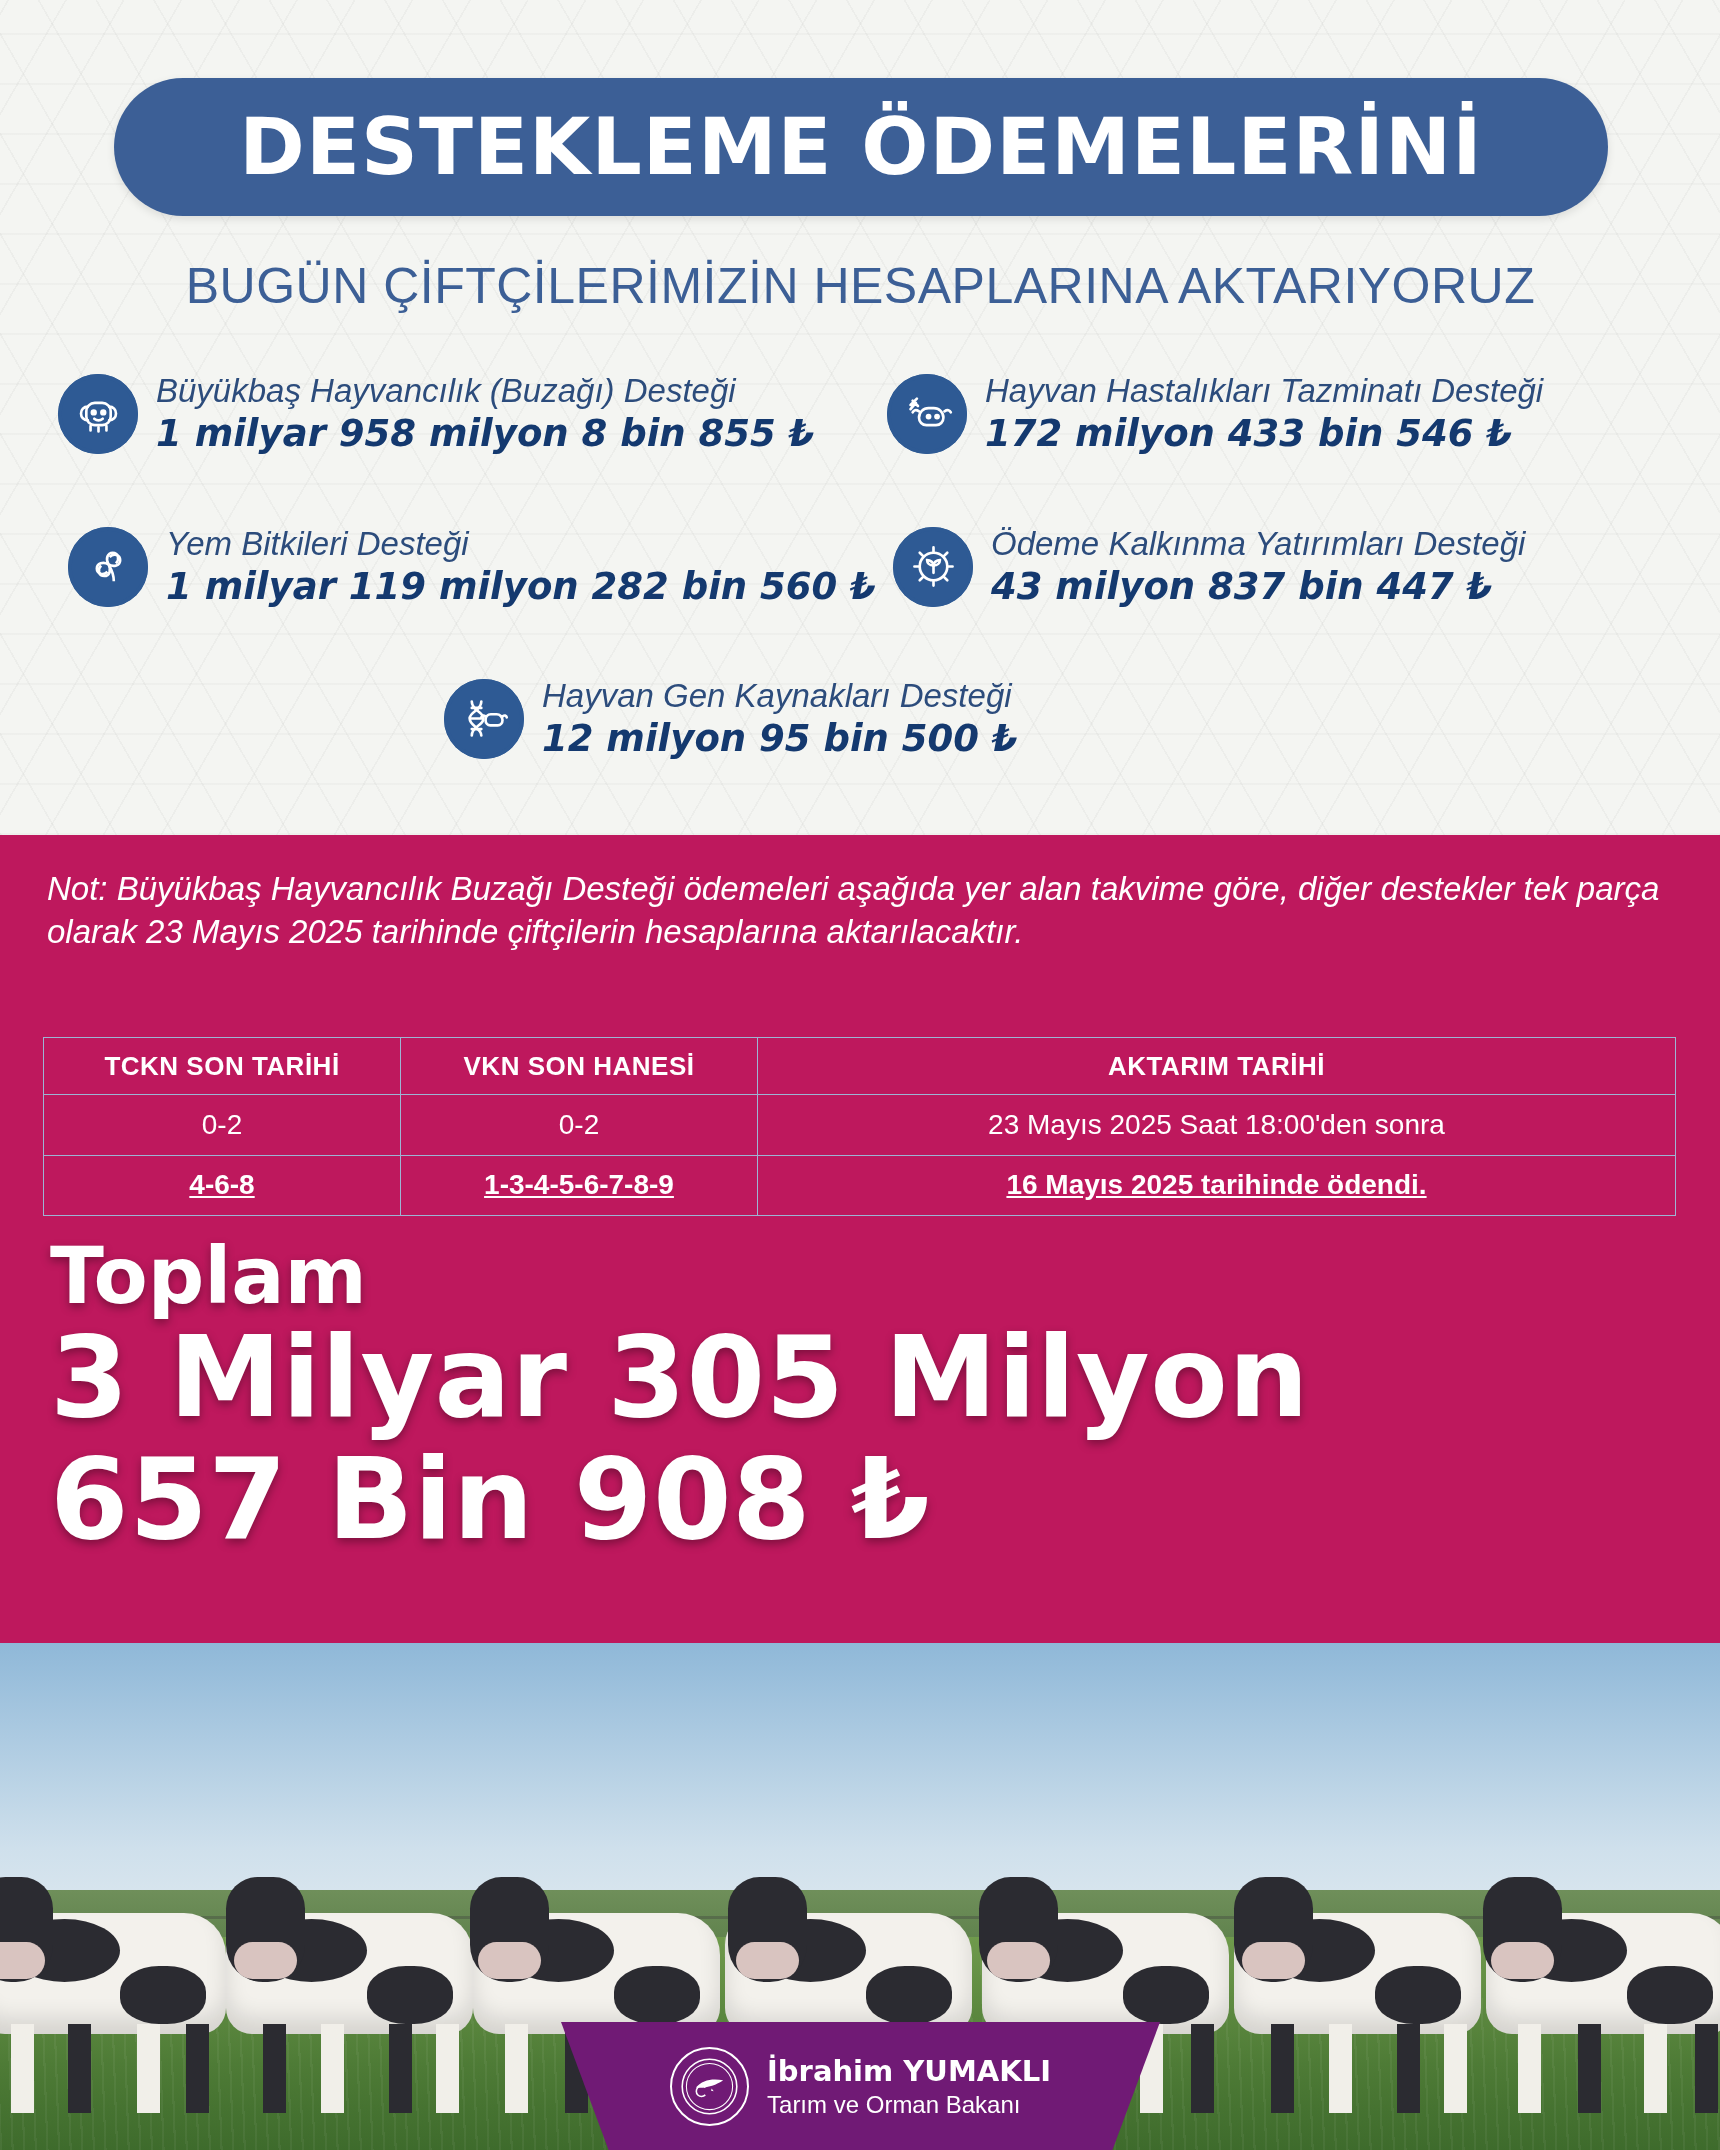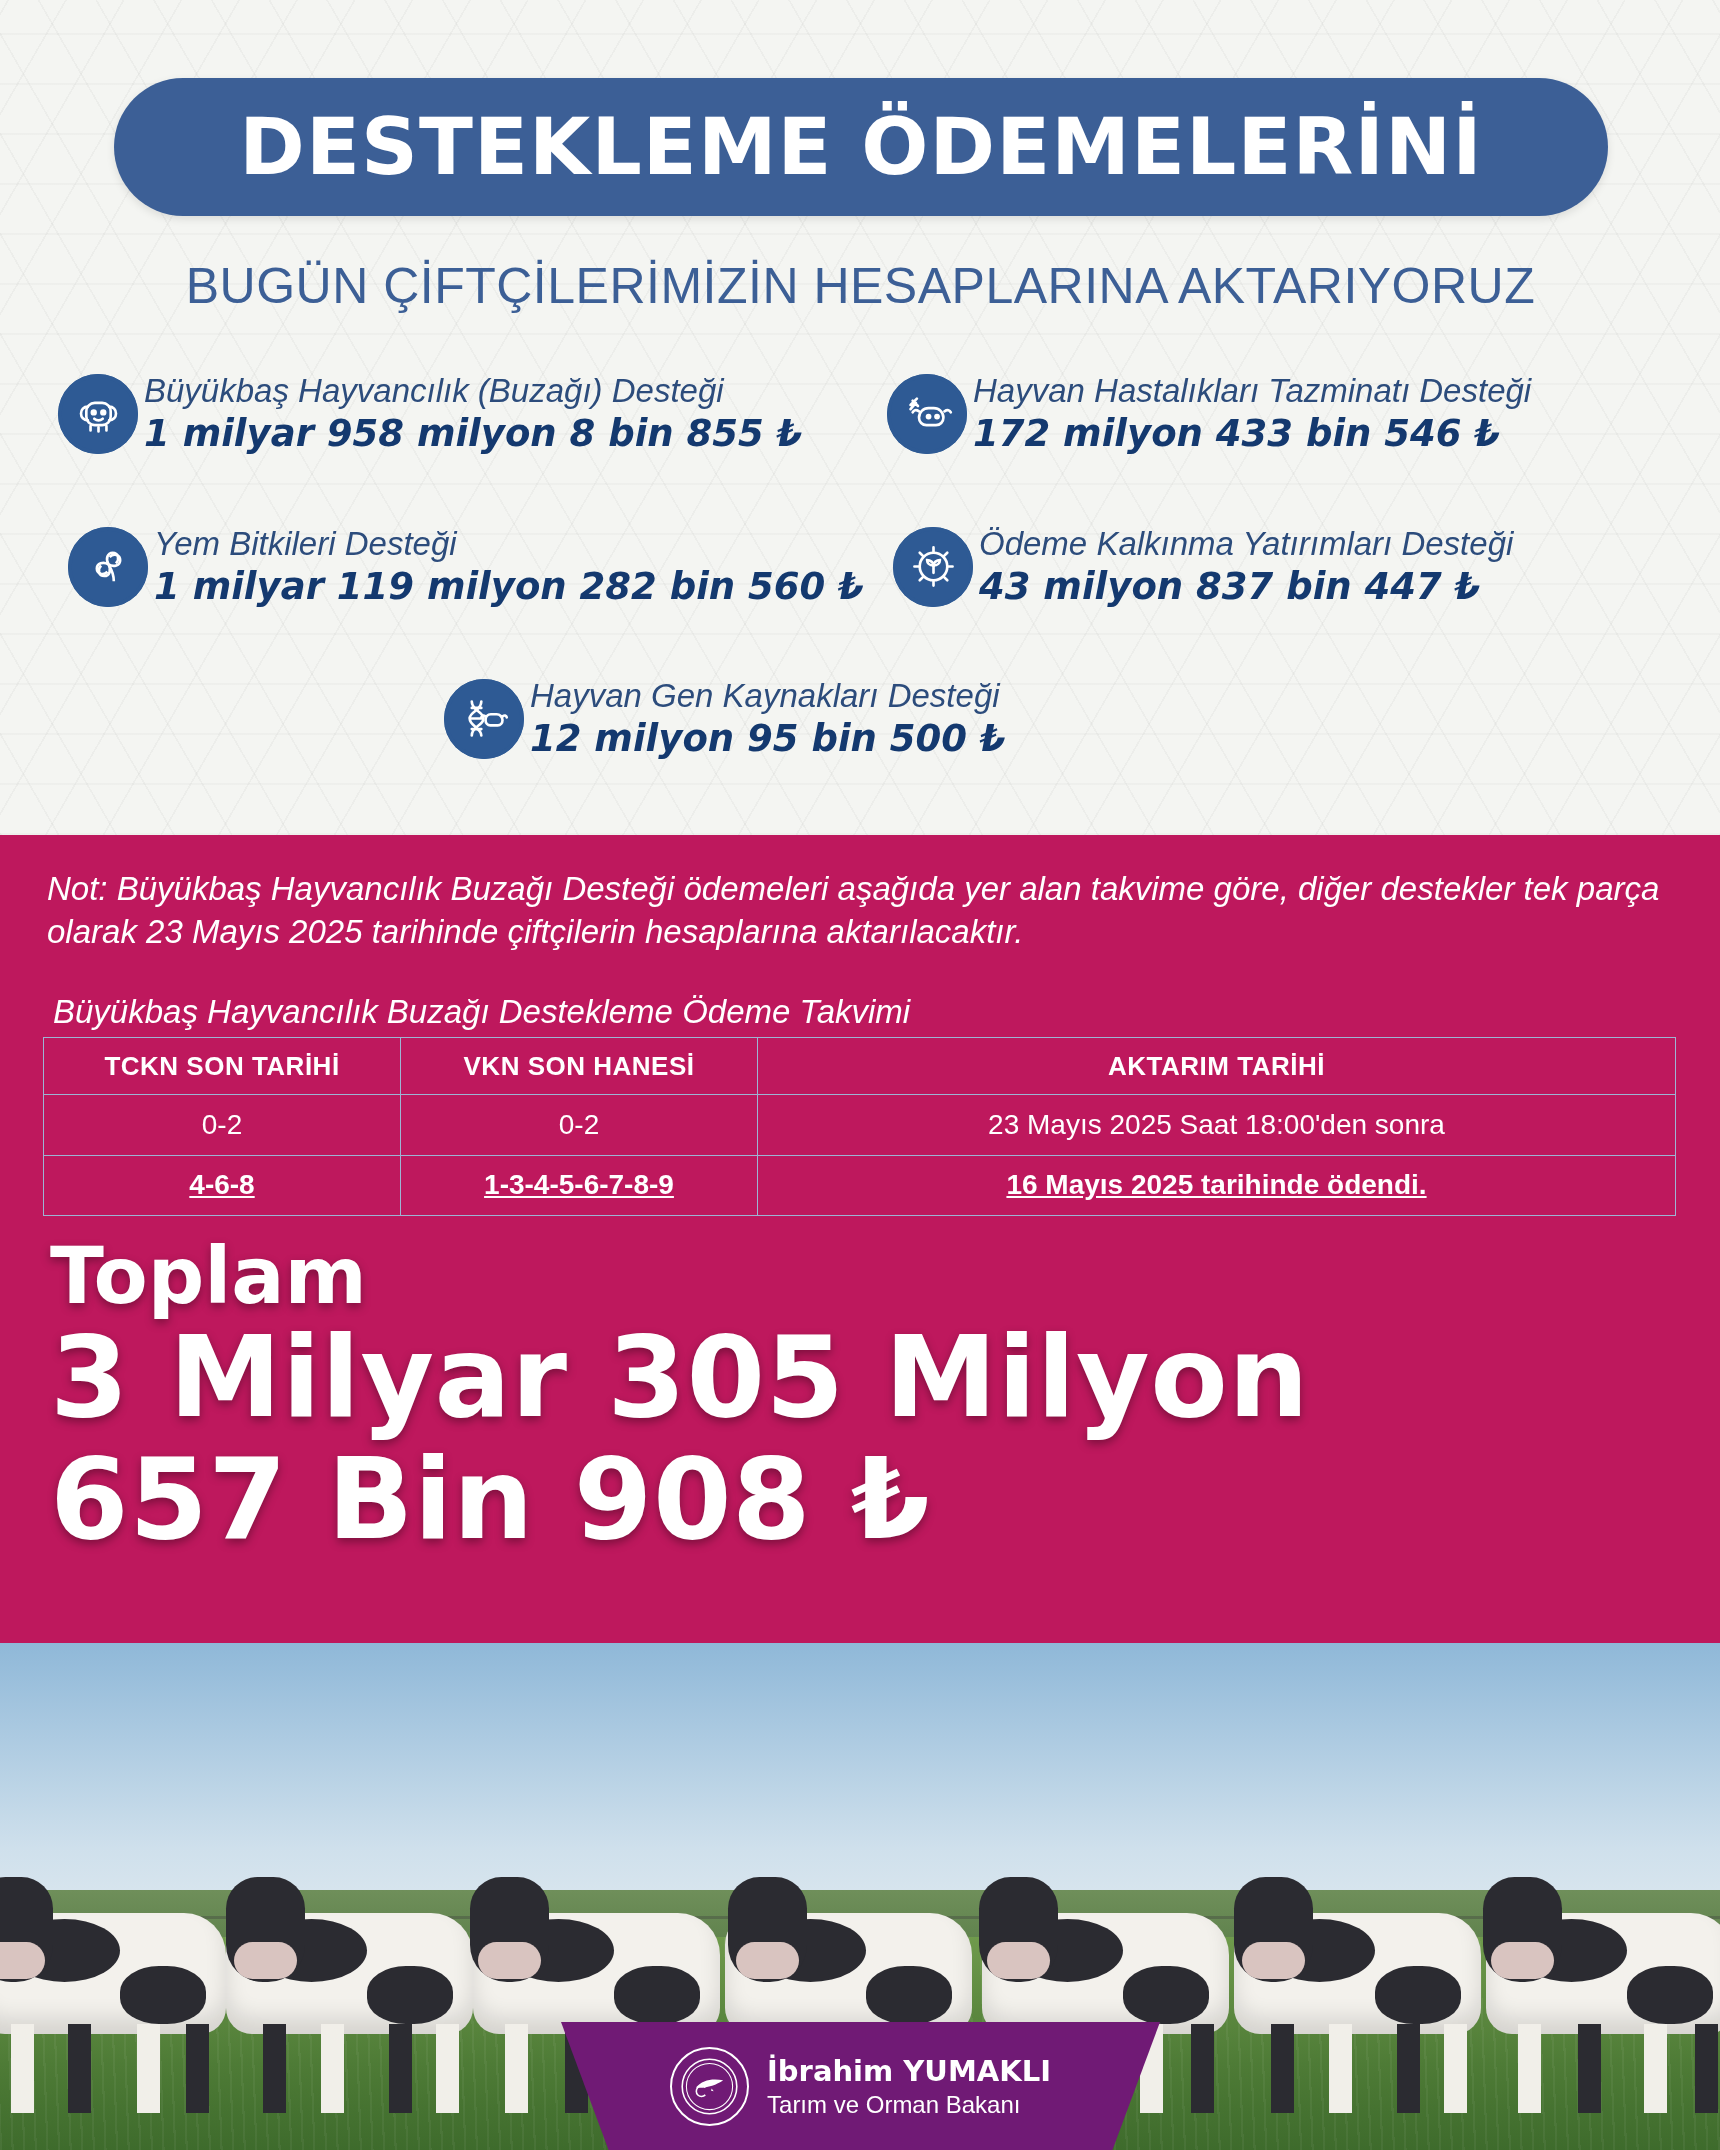--- a/index.html
+++ b/index.html
@@ -71,21 +71,21 @@
   .items {
     position: absolute;
     left: 0; top: 368px;
     width: 1721px;
     height: 436px;
   }
   .item {
     position: absolute;
     display: flex;
     align-items: center;
-    gap: 6px;
+    gap: 18px;
   }
   .badge {
     width: 80px;
     height: 80px;
     border-radius: 50%;
     background: #2e5a94;
     flex: 0 0 auto;
     display: flex;
     align-items: center;
     justify-content: center;
@@ -361,21 +361,20 @@
       <div class="item-text">
         <div class="item-label">Hayvan Gen Kaynakları Desteği</div>
         <div class="item-amount">12 milyon 95 bin 500 ₺</div>
       </div>
     </div>
 
   </div>
 
   <div class="blue-section">
     <div class="note">Not: Büyükbaş Hayvancılık Buzağı Desteği ödemeleri aşağıda yer alan takvime göre, diğer destekler tek parça olarak 23 Mayıs 2025 tarihinde çiftçilerin hesaplarına aktarılacaktır.</div>
-    <div class="calendar-title"> Büyükbaş Hayvancılık Buzağı Destekleme Ödeme Takvimi</div>
 
     <table class="sched">
       <thead>
         <tr>
           <th class="col-a">TCKN SON TARİHİ</th>
           <th class="col-b">VKN SON HANESİ</th>
           <th>AKTARIM TARİHİ</th>
         </tr>
       </thead>
       <tbody>

